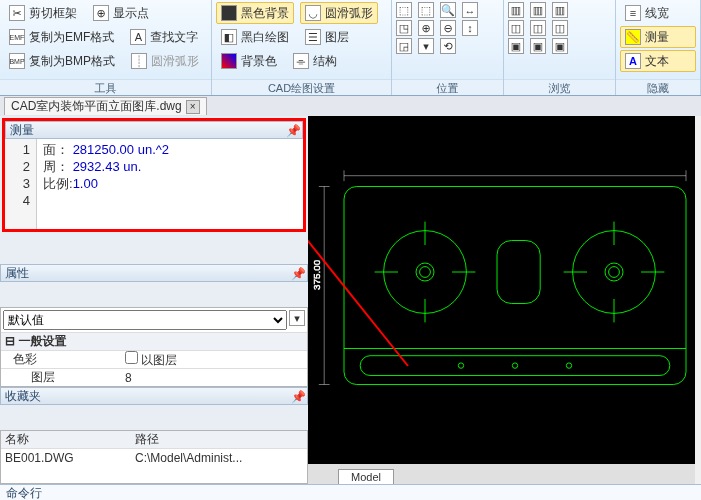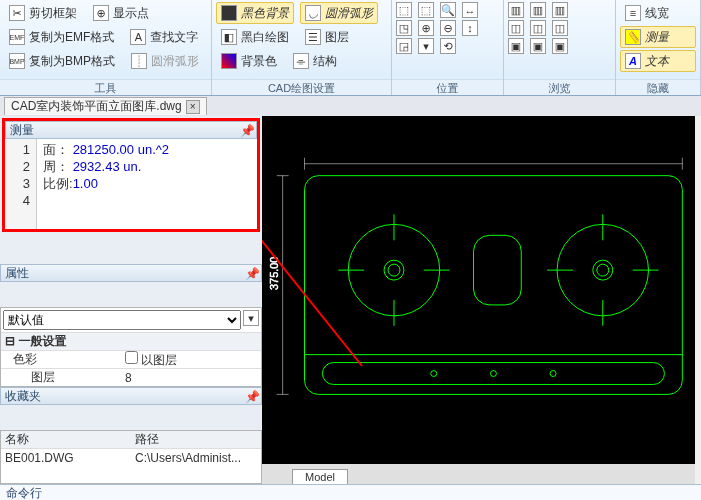--- a/index.html
+++ b/index.html
@@ -4,27 +4,27 @@
 <style>
   * { box-sizing: border-box; margin: 0; padding: 0; font-family: "Microsoft YaHei", SimSun, sans-serif; }
   body { width: 701px; height: 500px; background: #254a7a; overflow: hidden; font-size: 12px; color: #333; }
   
   
   .ribbon { height: 96px; background: linear-gradient(#f4faff,#dbecfb); border-bottom: 1px solid #8aa9c8; display: flex; }
   .rgroup { border-right: 1px solid #b7cde2; display: flex; flex-direction: column; }
   .rcontent { flex: 1; padding: 2px 4px; display: flex; flex-direction: column; gap: 2px; }
   .rlabel { height: 16px; text-align: center; font-size: 11px; color: #4a6178; border-top: 1px solid #d0e0ef; background: #e6f1fb; line-height: 16px; }
   .rbtn { display: flex; align-items: center; gap: 4px; padding: 1px 4px; height: 22px; white-space: nowrap; cursor: default; border: 1px solid transparent; border-radius: 2px; }
-  .rbtn.sel { background: #fff2b8; border-color: #e6c24d; font-style: italic; }
+  .rbtn.sel { background: #fff2b8; border-color: #e6c24d; }
   .rico { width: 16px; height: 16px; display: inline-flex; align-items: center; justify-content: center; font-size: 11px; border: 1px solid #999; background: #fff; }
   .rrow { display: flex; gap: 6px; }
   
   
   .main { display: flex; height: 388px; }
-  .left { width: 262px; background: #e9eef4; display: flex; flex-direction: column; }
+  .left { width: 308px; background: #e9eef4; display: flex; flex-direction: column; }
   .right { flex: 1; background: #f0f0f0; display: flex; flex-direction: column; position: relative; }
   
   
   .filetab { height: 20px; display: flex; align-items: center; padding-left: 4px; background: #e4e8ee; }
   .ftab { background: #f6f6f6; border: 1px solid #aaa; border-bottom: none; padding: 1px 6px; display: flex; align-items: center; gap: 4px; height: 18px; }
   .ftab .x { width: 14px; height: 14px; border: 1px solid #999; background: #ddd; text-align: center; line-height: 12px; font-size: 10px; }
   
   
   .phead { height: 18px; background: linear-gradient(#f0f5fb,#d8e4f0); border: 1px solid #a9bed2; padding: 0 4px; display: flex; align-items: center; justify-content: space-between; font-size: 12px; color: #2b4a6b; }
   .pin { width: 12px; height: 12px; }
@@ -252,21 +252,21 @@
       <span>收藏夹</span>
       <span class="pin">📌</span>
     </div>
     <div class="proppanel" style="flex:1">
       <div class="favth">
         <div class="fc1">名称</div>
         <div class="fc2">路径</div>
       </div>
       <div class="favrow">
         <div class="fc1">BE001.DWG</div>
-        <div class="fc2">C:\Users\Administ...</div>
+        <div class="fc2">C:\Model\Administ...</div>
       </div>
     </div>
   </div>
 
   <div class="right">
     <div style="height:20px;background:#e4e8ee"></div>
     <div class="canvas">
       <svg class="cadsvg" viewBox="0 0 430 350">
         <g stroke="#00ff00" fill="none" stroke-width="1">
           <rect x="40" y="60" width="380" height="220" rx="14"></rect>

